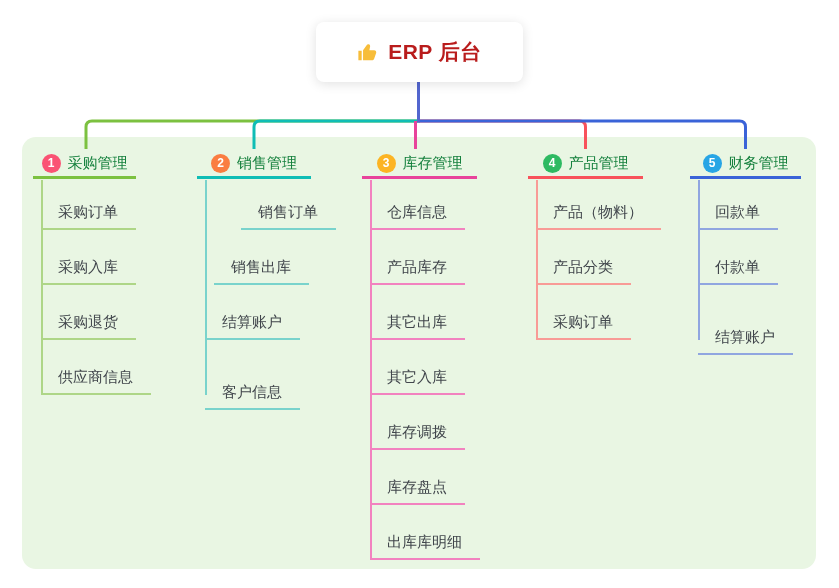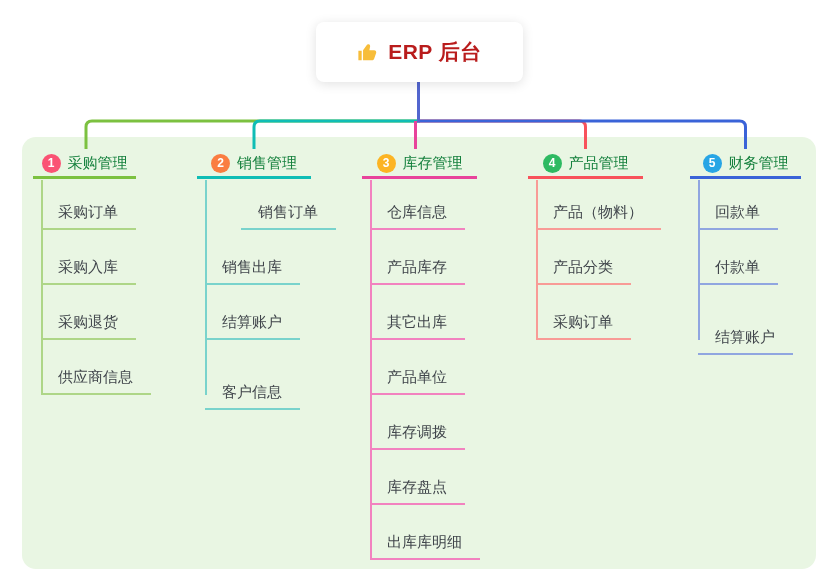--- a/index.html
+++ b/index.html
@@ -82,21 +82,21 @@
     </div>
     <div class="branch" style="left: 197px; width: 114px;">
       <div class="branch-header" style="border-bottom: 3.5px solid rgb(15, 189, 181);">
         <span class="badge" style="background: rgb(250, 125, 65);">2</span>
         <span class="branch-label">销售管理</span>
       </div>
       <div class="kids-stem" style="top: 29.5px; height: 215.5px; background: rgb(121, 211, 204);"></div>
       <div class="child" style="top: 25px; border-bottom: 2px solid rgb(121, 211, 204); margin-left: 36px;">
         <span>销售订单</span>
       </div>
-      <div class="child" style="top: 80px; border-bottom: 2px solid rgb(121, 211, 204);">
+      <div class="child" style="top: 80px; border-bottom: 2px solid rgb(121, 211, 204); margin-left: 9px;">
         <span>销售出库</span>
       </div>
       <div class="child" style="top: 135px; border-bottom: 2px solid rgb(121, 211, 204);">
         <span>结算账户</span>
       </div>
       <div class="child" style="top: 205px; border-bottom: 2px solid rgb(121, 211, 204);">
         <span>客户信息</span>
       </div>
     </div>
     <div class="branch" style="left: 362px; width: 115px;">
@@ -108,21 +108,21 @@
       <div class="child" style="top: 25px; border-bottom: 2px solid rgb(242, 130, 191);">
         <span>仓库信息</span>
       </div>
       <div class="child" style="top: 80px; border-bottom: 2px solid rgb(242, 130, 191);">
         <span>产品库存</span>
       </div>
       <div class="child" style="top: 135px; border-bottom: 2px solid rgb(242, 130, 191);">
         <span>其它出库</span>
       </div>
       <div class="child" style="top: 190px; border-bottom: 2px solid rgb(242, 130, 191);">
-        <span>产品单位</span>
+        <span>其它入库</span>
       </div>
       <div class="child" style="top: 245px; border-bottom: 2px solid rgb(242, 130, 191);">
         <span>库存调拨</span>
       </div>
       <div class="child" style="top: 300px; border-bottom: 2px solid rgb(242, 130, 191);">
         <span>库存盘点</span>
       </div>
       <div class="child" style="top: 355px; border-bottom: 2px solid rgb(242, 130, 191);">
         <span>出库库明细</span>
       </div>

